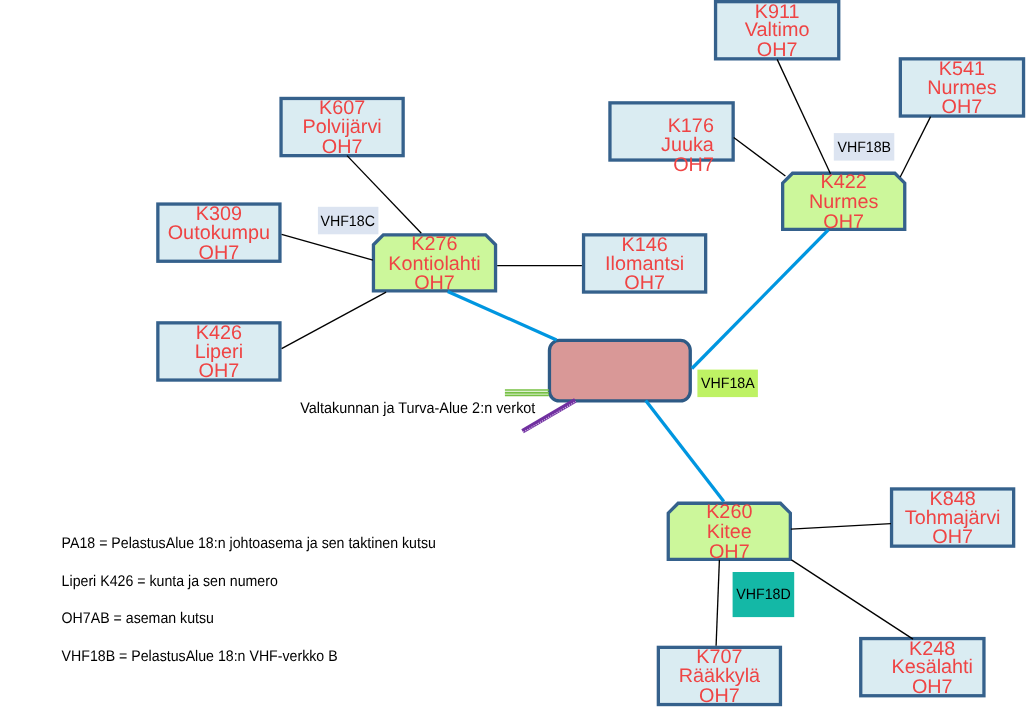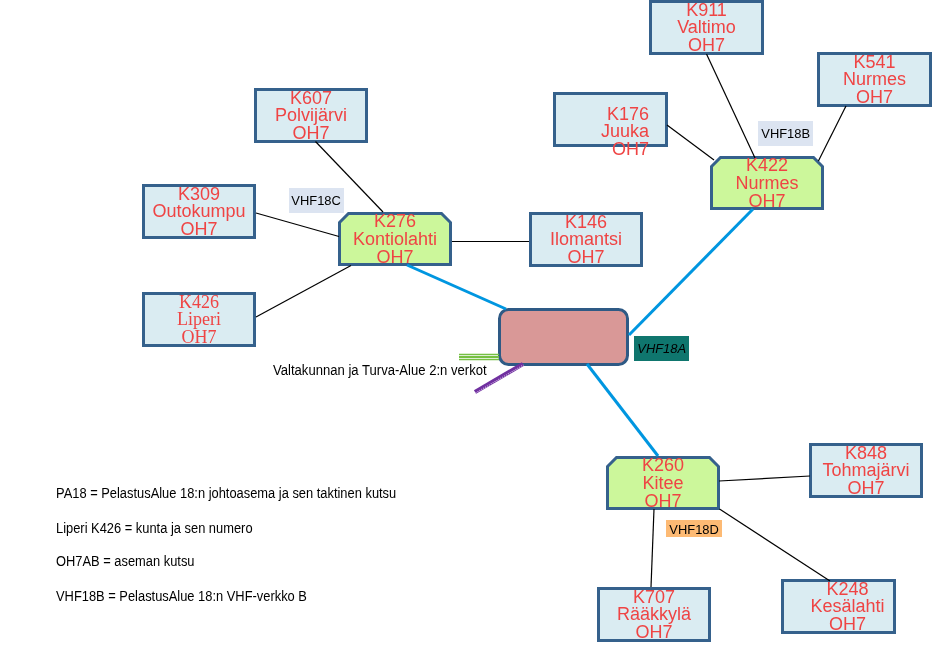--- a/index.html
+++ b/index.html
@@ -126,21 +126,21 @@
 <div class="node" style="left: 338px; top: 212px; width: 114px; height: 54px;">
   <span class="ln">K276</span>
   <span class="ln">Kontiolahti</span>
   <span class="ln">OH7</span>
 </div>
 <div class="node" style="left: 529px; top: 212px; width: 114px; height: 55px;">
   <span class="ln">K146</span>
   <span class="ln">Ilomantsi</span>
   <span class="ln">OH7</span>
 </div>
-<div class="node" style="left: 142px; top: 292px; width: 114px; height: 55px; font-family: Liberation Serif, serif;">
+<div class="node" style="left: 142px; top: 292px; width: 114px; height: 55px;">
   <span class="ln">K426</span>
   <span class="ln">Liperi</span>
   <span class="ln">OH7</span>
 </div>
 <div class="node" style="left: 809px; top: 443px; width: 114px; height: 55px;">
   <span class="ln">K848</span>
   <span class="ln">Tohmajärvi</span>
   <span class="ln">OH7</span>
 </div>
 <div class="node" style="left: 606px; top: 456px; width: 114px; height: 54px;">
@@ -157,24 +157,24 @@
   <span class="ln">K248</span>
   <span class="ln">Kesälahti</span>
   <span class="ln">OH7</span>
 </div>
 <div class="netlabel" style="left: 289px; top: 188px; width: 55px; height: 25px; background: rgb(220, 228, 241);">
       <span>VHF18C</span>
     </div>
 <div class="netlabel" style="left: 758px; top: 121px; width: 55px; height: 25px; background: rgb(220, 228, 241);">
       <span>VHF18B</span>
     </div>
-<div class="netlabel" style="left: 634px; top: 336px; width: 55px; height: 25px; background: #0f766e; font-style: italic;">
+<div class="netlabel" style="left: 634px; top: 336px; width: 55px; height: 25px; background: #bef264;">
       <span>VHF18A</span>
     </div>
-<div class="netlabel" style="left: 666px; top: 520px; width: 56px; height: 17px; background: #fdba74; align-items: flex-end;">
+<div class="netlabel" style="left: 666px; top: 520px; width: 56px; height: 41px; background: #14b8a6;">
       <span>VHF18D</span>
     </div>
 <div class="annot" style="left: 273px; top: 362px;">Valtakunnan ja Turva-Alue 2:n verkot</div>
 <div class="legend" style="left: 56px; top: 485px;">PA18 = PelastusAlue 18:n johtoasema ja sen taktinen kutsu</div>
 <div class="legend" style="left: 56px; top: 520px;">Liperi K426 = kunta ja sen numero</div>
 <div class="legend" style="left: 56px; top: 553px;">OH7AB = aseman kutsu</div>
 <div class="legend" style="left: 56px; top: 588px;">VHF18B = PelastusAlue 18:n VHF-verkko B</div>
 </div>
 
 </body></html>

